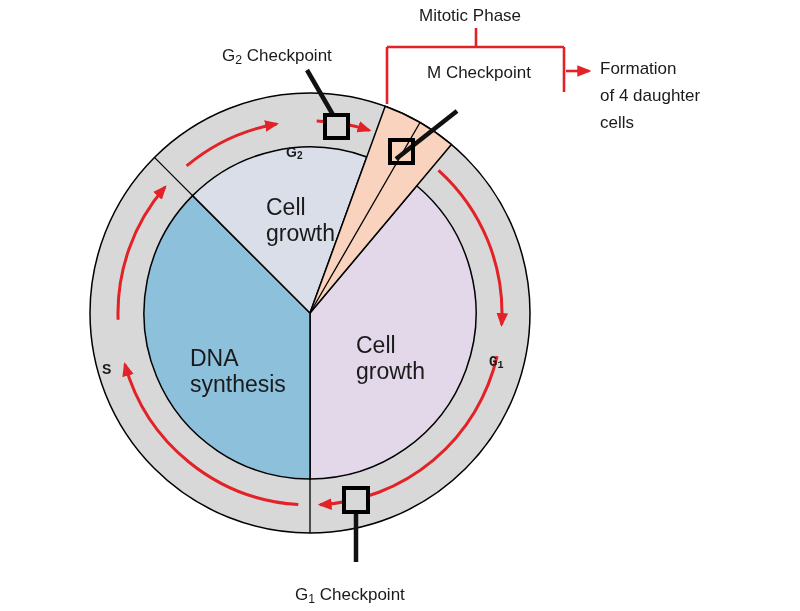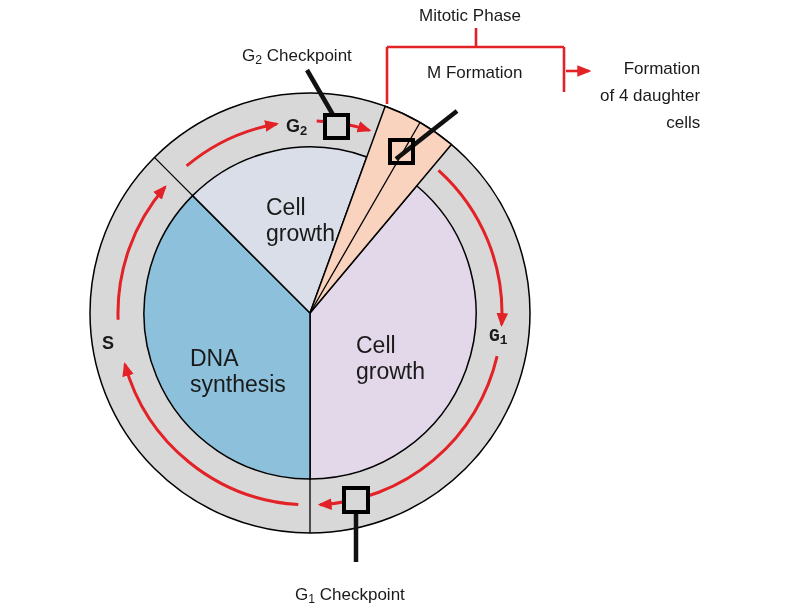--- a/index.html
+++ b/index.html
@@ -3,23 +3,23 @@
 <meta charset="utf-8">
 <style>
   html,body{margin:0;padding:0;}
   body{
     width:800px;height:611px;position:relative;background:#ffffff;
     font-family:"Liberation Sans", sans-serif;color:#1a1a1a;overflow:hidden;
   }
   #diagram-svg{position:absolute;left:0;top:0;}
   .lbl{position:absolute;font-size:23px;line-height:1.15;white-space:pre-line;}
   .lbl sub{font-size:0.72em;vertical-align:-0.22em;}
-  .ring-lbl{position:absolute;font-size:18px;font-weight:bold;line-height:1;}
+  .ring-lbl{position:absolute;font-size:14px;font-weight:bold;line-height:1;margin-top:28px;}
   .ring-lbl sub{font-size:0.72em;vertical-align:-0.22em;}
-  .callout{font-size:17px;text-align:right;}
+  .callout{font-size:17px;}
   .formation{line-height:1.6;}
   .g1cp{line-height:1.27;}
 </style>
 </head>
 <body>
 
 <svg id="diagram-svg" width="800" height="611" viewBox="0 0 800 611">
   <defs>
     <marker id="arrowR" viewBox="0 0 12 10" refX="10" refY="5" markerWidth="14" markerHeight="12" orient="auto" markerUnits="userSpaceOnUse">
       <path d="M0,0 L12,5 L0,10 Z" fill="#E32227"></path>
@@ -52,23 +52,23 @@
   <line x1="457" y1="111" x2="396" y2="159" stroke="#111111" stroke-width="4.5"></line>
   <line x1="356" y1="510" x2="356" y2="562" stroke="#111111" stroke-width="4.5"></line>
 
   <rect x="325" y="115" width="23" height="23" stroke="#000000" stroke-width="4" fill="#D8D8D8"></rect>
   <rect x="390" y="140" width="23" height="23" fill="none" stroke="#000000" stroke-width="4"></rect>
   <rect x="344" y="488" width="24" height="24" stroke="#000000" stroke-width="4" fill="#D8D8D8"></rect>
 </svg>
 
 <div class="lbl callout" style="left:419px;top:6px;">Mitotic Phase</div>
 
-<div class="lbl callout" style="left:427px;top:63px;">M Formation</div>
+<div class="lbl callout" style="left:427px;top:63px;">M Checkpoint</div>
 
-<div class="lbl callout" style="left:222px;top:46px;margin-left:20px;"><span>G</span><sub>2</sub><span> Checkpoint</span></div>
+<div class="lbl callout" style="left:222px;top:46px;"><span>G</span><sub>2</sub><span> Checkpoint</span></div>
 
 <div class="lbl callout formation" style="left:600px;top:55px;">Formation
 of 4 daughter
 cells</div>
 
 <div class="lbl callout g1cp" style="left:295px;top:562px;">
   <div><span>G</span><sub>1</sub><span> Checkpoint</span></div>
   
 </div>
 

